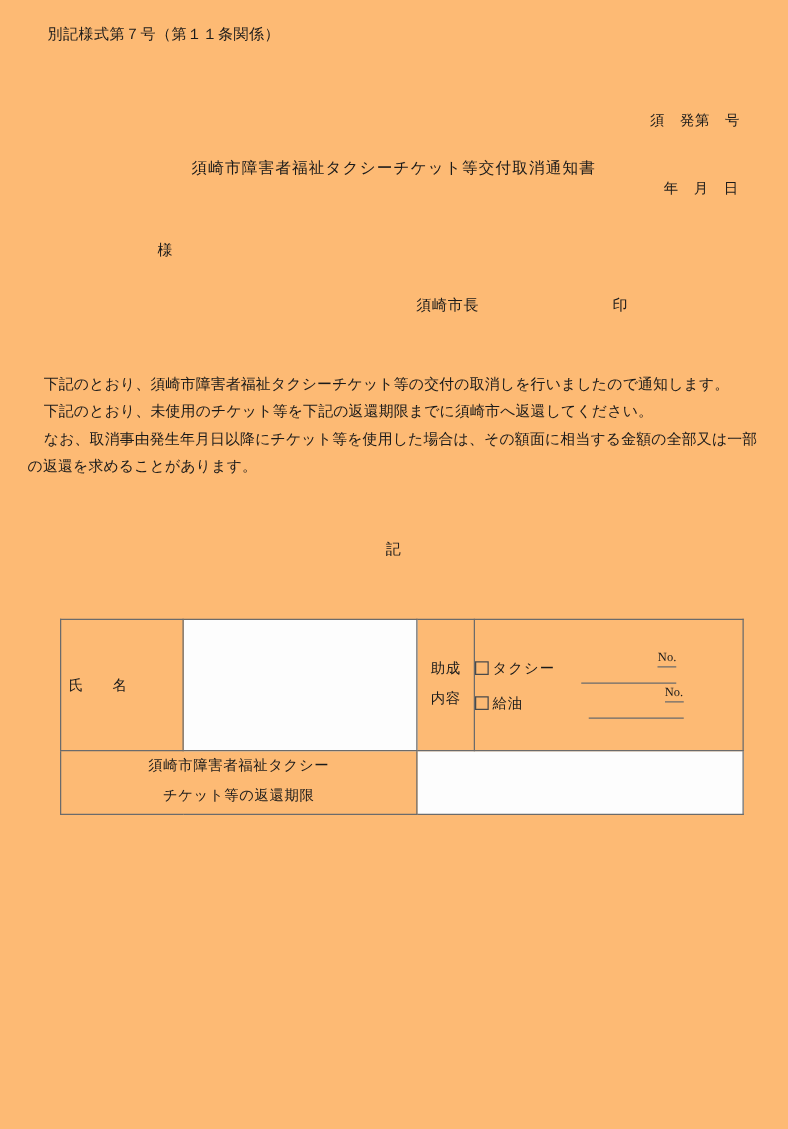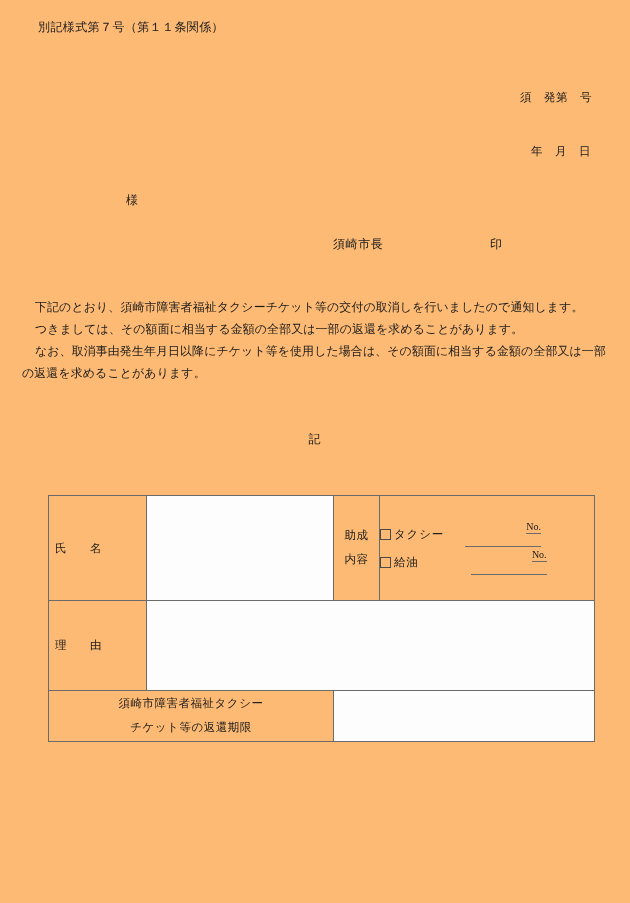--- a/index.html
+++ b/index.html
@@ -187,29 +187,30 @@
 
 <div id="page">
 
   <div class="form-no">別記様式第７号（第１１条関係）</div>
 
   <div class="doc-number-block">
     <div class="line1">須　発第　号</div>
     <div class="line2">年　月　日</div>
   </div>
 
+  <div class="doc-title">須崎市障害者福祉タクシーチケット等交付取消通知書</div>
 
   <div class="addressee">様</div>
 
   <div class="issuer-row">須崎市長</div>
   <div class="issuer-seal">印</div>
 
   <div class="body-text">
     <p class="indent">下記のとおり、須崎市障害者福祉タクシーチケット等の交付の取消しを行いましたので通知します。</p>
-    <p class="indent">つきましては、その額面に相当する金額の全部又は一部の返還を求めることがあります。</p>
+    <p class="indent">下記のとおり、未使用のチケット等を下記の返還期限までに須崎市へ返還してください。</p>
     <p class="indent wrapline">なお、取消事由発生年月日以降にチケット等を使用した場合は、その額面に相当する金額の全部又は一部の返還を求めることがあります。</p>
   </div>
 
   <div class="ki-marker">記</div>
 
   <table class="form-table">
     <colgroup>
       <col style="width:98px">
       <col style="width:187px">
       <col style="width:46px">
@@ -240,26 +241,20 @@
             <span class="chk-label">給油</span>
             <span class="no-group" style="margin-left:52px">
               <span class="no-label">No.</span>
               <span class="no-rule"></span>
             </span>
           </div>
         </td>
       </tr>
 
 
-      <tr>
-        <td class="cell-center" style="height:89px">
-          <span class="label-spaced">理　由</span>
-        </td>
-        <td class="cell-blank" colspan="3"></td>
-      </tr>
 
       <tr>
         <td class="cell-center stack-label" colspan="2" style="height:50px">
           <div>須崎市障害者福祉タクシー</div>
           <div>チケット等の返還期限</div>
         </td>
         <td class="cell-blank" colspan="2"></td>
       </tr>
     </tbody>
   </table>

